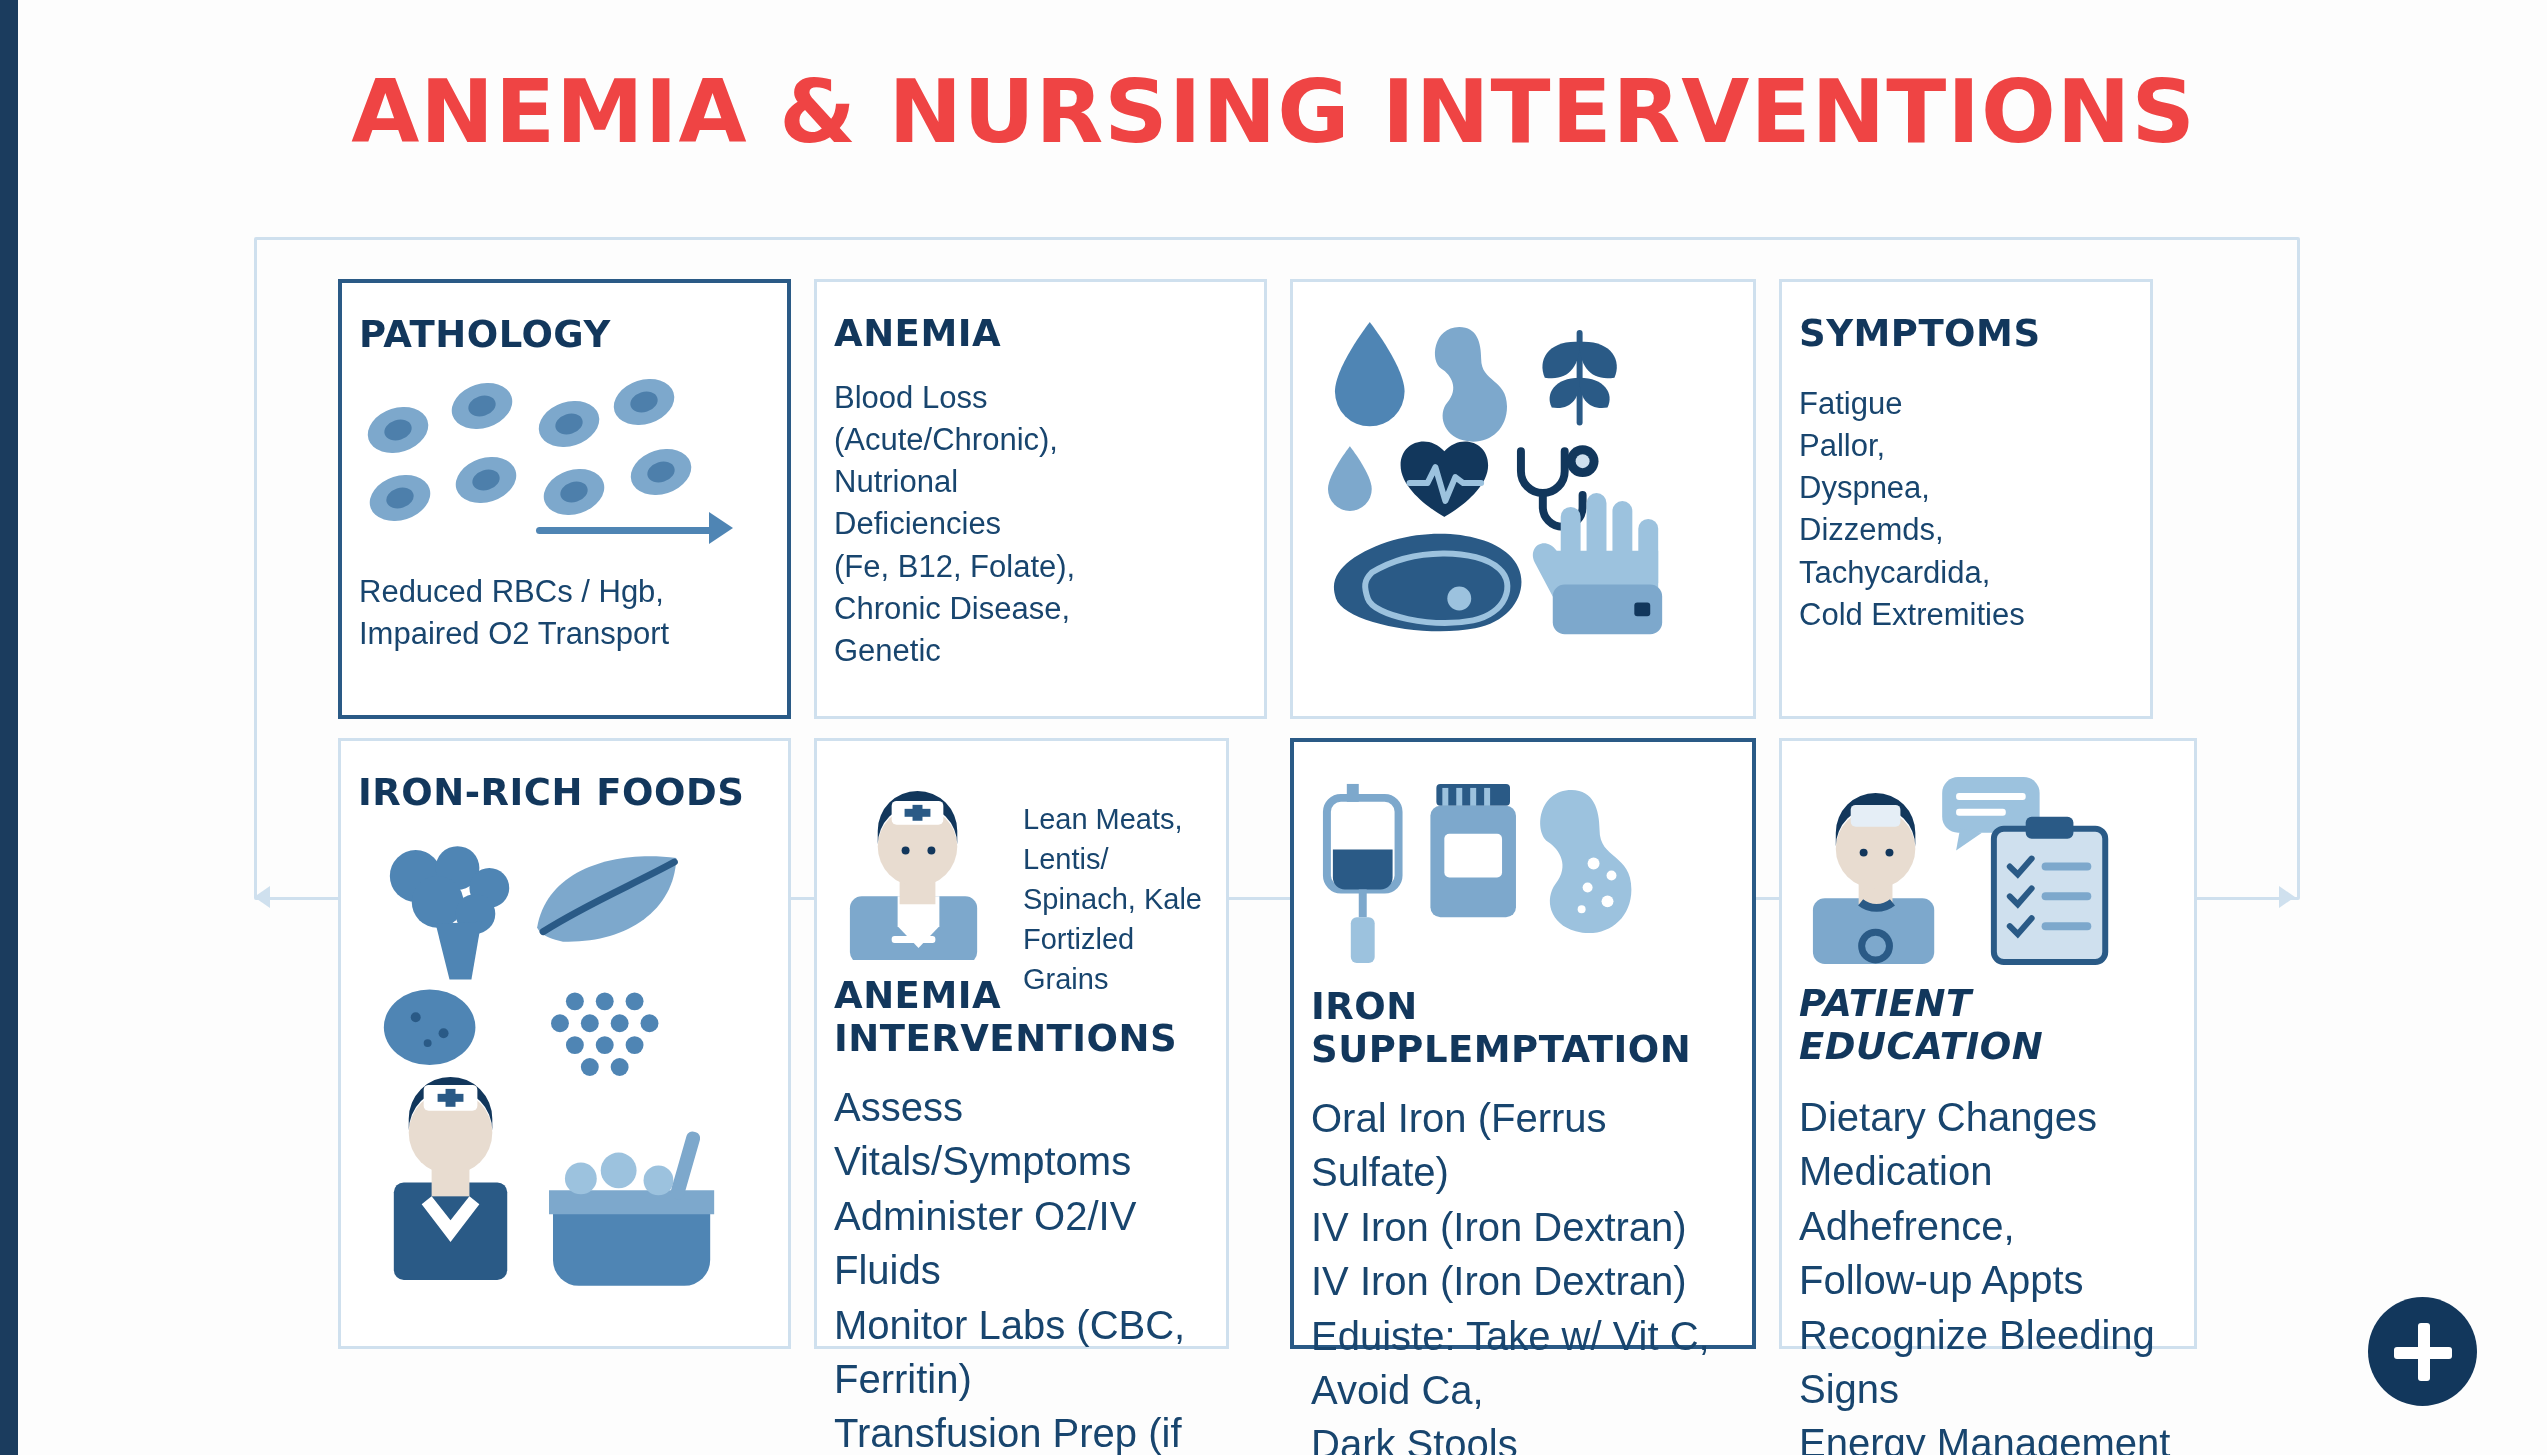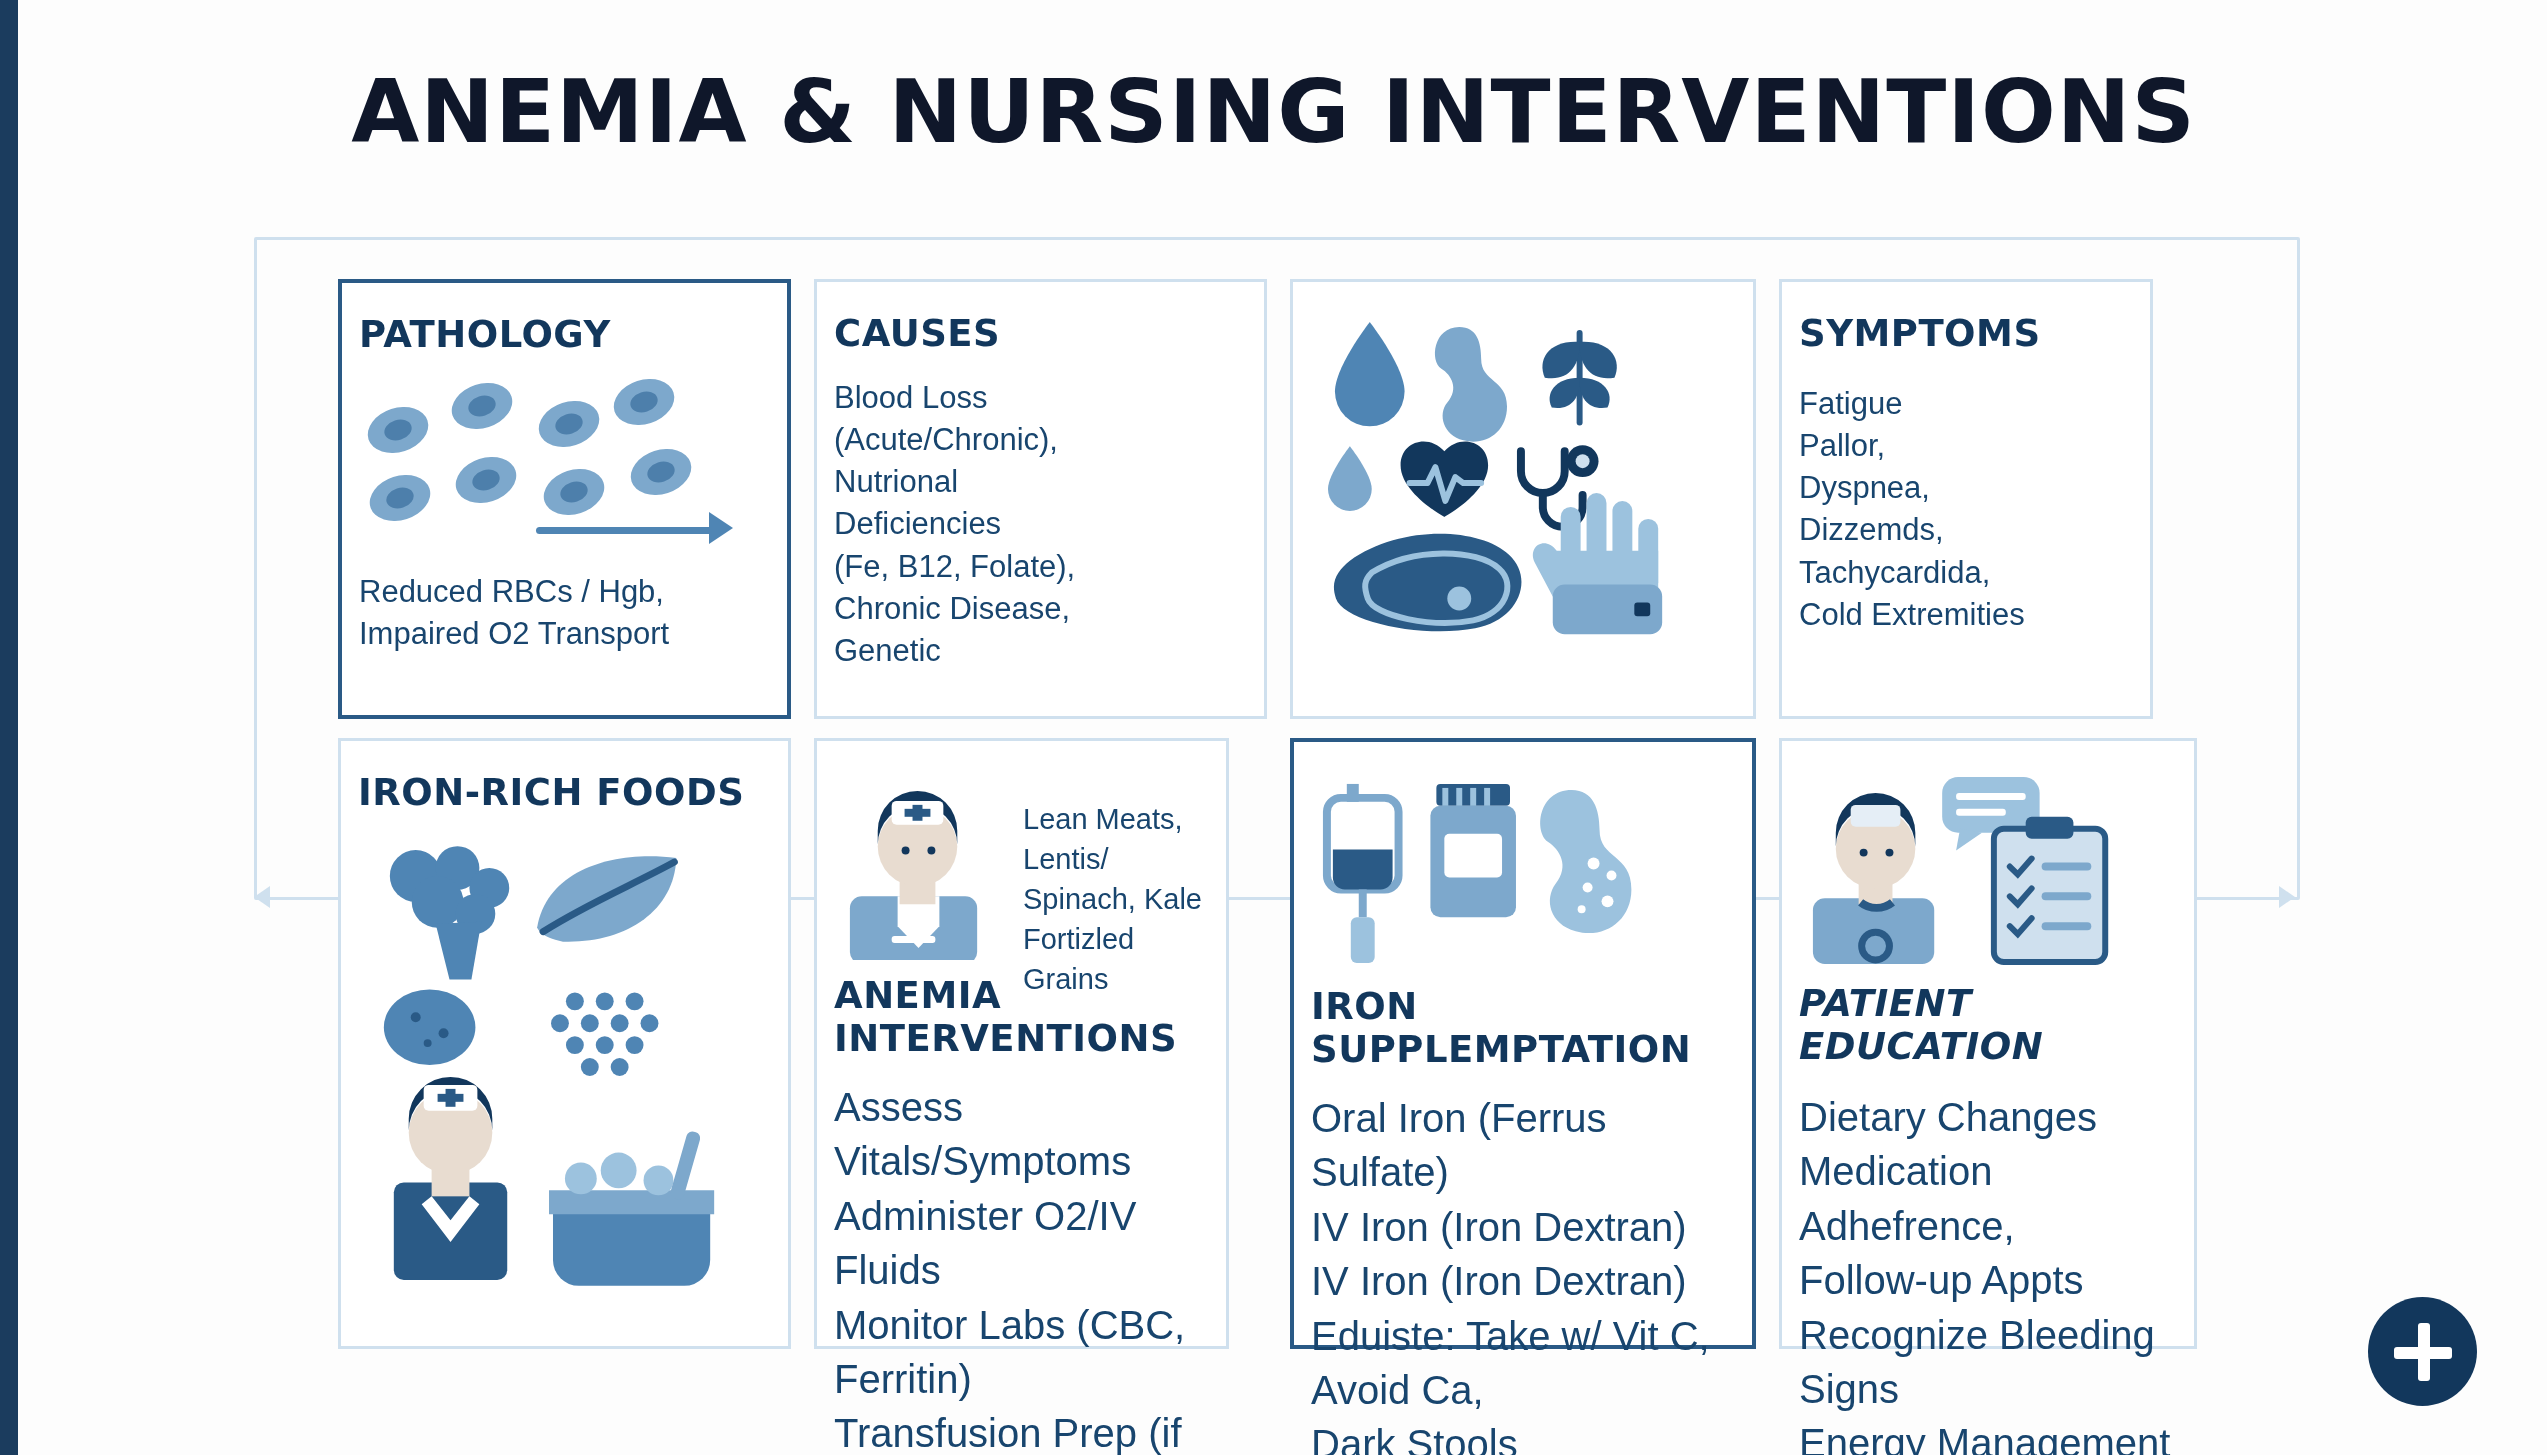--- a/index.html
+++ b/index.html
@@ -31,21 +31,21 @@
 
   
   .title {
     position: absolute;
     left: 0; top: 60px;
     width: 2547px;
     text-align: center;
     font-size: 88px;
     font-weight: 800;
     letter-spacing: 1px;
-    color: #0f172a;
+    color: #ef4444;
     font-family: "DejaVu Sans", sans-serif;
   }
 
   
   .frame {
     position: absolute;
     left: 254px; top: 237px;
     width: 2040px; height: 657px;
     border: 3px solid #cfe0ee;
     border-radius: 2px;
@@ -186,21 +186,21 @@
         <div class="arrow-line" style="left:177px; top:149px; width:179px;"></div>
         <div class="arrow-head" style="left:350px; top:134px;"></div>
       </div>
       <div class="card-body" style="margin-top:4px;">Reduced RBCs / Hgb,
 Impaired O2 Transport</div>
     </div>
   </div>
 
   <div class="card" id="card-causes">
     <div class="pad">
-      <div class="card-title">CAUSES</div>
+      <div class="card-title">ANEMIA</div>
       <div class="card-body" style="margin-top:22px;">Blood Loss
 (Acute/Chronic),
 Nutrional
 Deficiencies
 (Fe, B12, Folate),
 Chronic Disease,
 Genetic</div>
     </div>
   </div>
 

